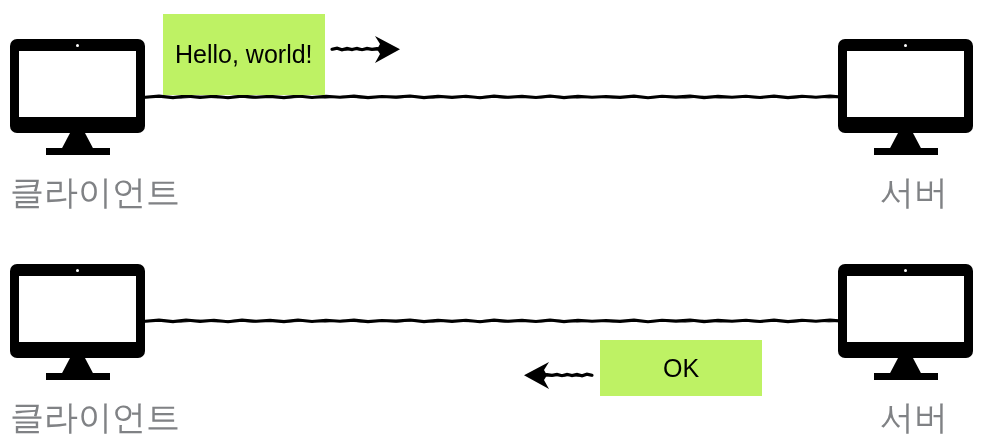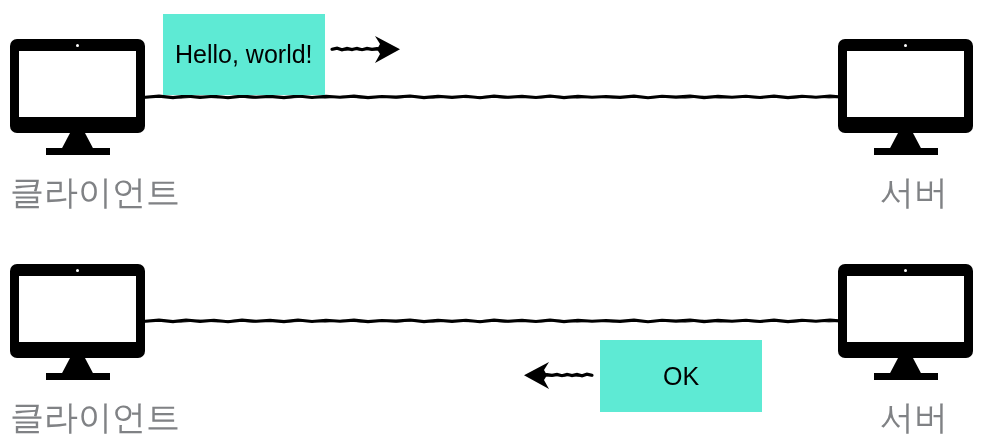--- a/index.html
+++ b/index.html
@@ -83,21 +83,21 @@
   
   .wire {
     position: absolute;
     height: 7px;
   }
   .wire svg { display: block; width: 100%; height: 100%; }
 
   
   .msg-box {
     position: absolute;
-    background: #5eead4;
+    background: #bef264;
     display: flex;
     align-items: center;
     box-sizing: border-box;
   }
   .msg-box .msg-text {
     font-size: 25px;
     color: #000000;
     white-space: nowrap;
     line-height: 1;
   }
@@ -174,21 +174,21 @@
   <div class="monitor" style="left:838px; top:264px;">
     <div class="bezel"></div>
     <div class="camera"></div>
     <div class="screen"></div>
     <div class="neck"></div>
     <div class="base"></div>
   </div>
 
   <div class="node-label" style="left:880px; top:395px;">서버</div>
 
-  <div class="msg-box center-align" style="left:600px; top:340px; width:162px; height:72px;">
+  <div class="msg-box center-align" style="left:600px; top:340px; width:162px; height:56px;">
     <span class="msg-text">OK</span>
   </div>
 
   <div class="arrow" style="left:508px; top:358px;">
     <svg width="86" height="34" viewBox="0 0 86 34">
       <path d="M84,17.2 L79,16.2 L74,17.8 L69,16.4 L64,17.6 L59,16.3 L54,17.7 L49,16.5 L44,17.4 L39,16.6 L34,17.2" stroke="#000000" stroke-width="3.2" fill="none" stroke-linecap="round"></path>
       <path d="M84,17.9 L77,17.0 L70,18.4 L63,17.1 L56,18.3 L49,17.2 L42,18.1 L34,17.6" stroke="#000000" stroke-width="1.4" fill="none" stroke-linecap="round" opacity="0.7"></path>
       <path d="M41,4 L16,17.3 L41,31 L36,22 L39,17.3 L36,12 Z" fill="#000000"></path>
     </svg>
   </div>

